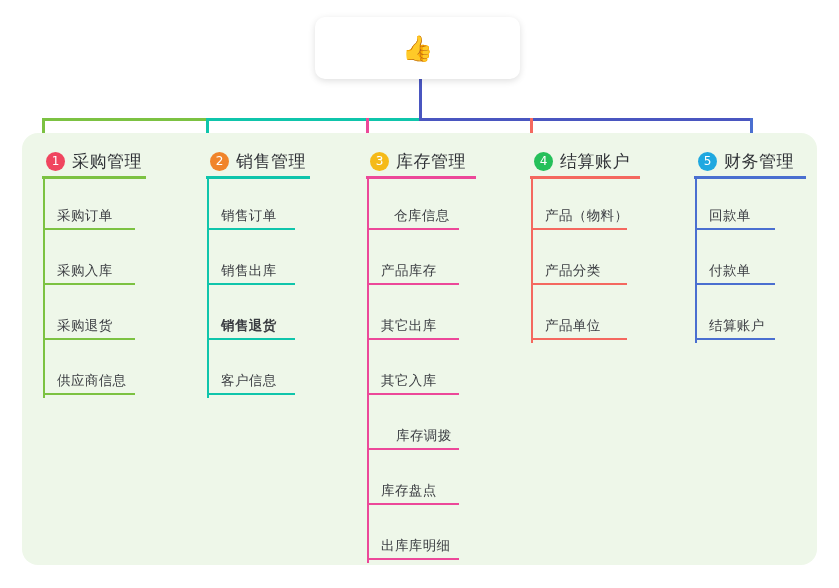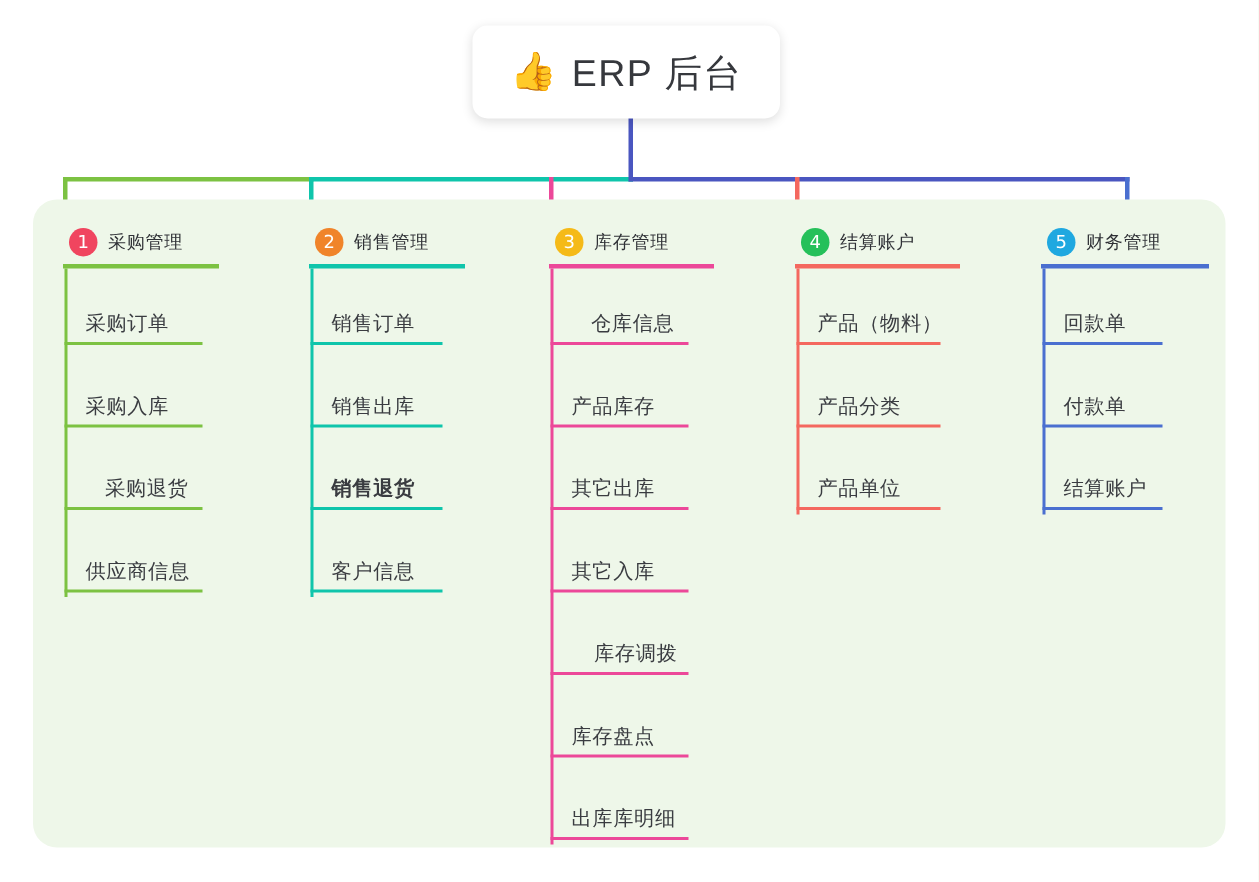--- a/index.html
+++ b/index.html
@@ -36,21 +36,21 @@
   }
 
   
   .col{position:absolute;top:0;}
   .col-head{position:relative;display:flex;align-items:center;gap:7px;height:26px;}
   .badge{
     width:19px;height:19px;border-radius:50%;
     color:#ffffff;font-size:12px;line-height:19px;text-align:center;
     flex:0 0 auto;font-family:"DejaVu Sans",sans-serif;
   }
-  .col-title{font-size:12px;color:#2f3136;white-space:nowrap;letter-spacing:.5px;}
+  .col-title{font-size:17px;color:#2f3136;white-space:nowrap;letter-spacing:.5px;}
   .head-rule{position:absolute;left:0;height:3px;}
 
   .spine{position:absolute;width:2px;}
   .leaf-text{
     position:absolute;font-size:13.5px;color:#3a3c41;white-space:nowrap;
     letter-spacing:.4px;
   }
   .leaf-rule{position:absolute;height:2px;}
 </style>
 </head>
@@ -65,38 +65,37 @@
       <div class="conn h" style="left: 419px; top: 118px; width: 334px; background: rgb(74, 86, 192);"></div>
       <div class="conn v" style="left: 42px; top: 118px; height: 28px; background: rgb(124, 194, 66);"></div>
       <div class="conn v" style="left: 206px; top: 118px; height: 28px; background: rgb(15, 197, 171);"></div>
       <div class="conn v" style="left: 366px; top: 118px; height: 28px; background: rgb(236, 72, 153);"></div>
       <div class="conn v" style="left: 530px; top: 118px; height: 28px; background: rgb(244, 104, 95);"></div>
       <div class="conn v" style="left: 750px; top: 118px; height: 28px; background: rgb(74, 111, 208);"></div>
     </div>
 
   <div class="root-node">
     <span class="root-emoji">👍</span>
-    <span class="root-title">ERP 后台</span>
   </div>
 
   <div class="panel"></div>
 
   <div id="columns-layer">
       <div class="col" style="left: 0px;">
         <div class="col-head" style="position: absolute; left: 46px; top: 148px;">
           <span class="badge" style="background: rgb(240, 69, 95);">1</span>
           <span class="col-title">采购管理</span>
         </div>
         <div class="head-rule" style="left: 42px; top: 176px; width: 104px; background: rgb(124, 194, 66); position: absolute;"></div>
         <div class="spine" style="left: 43px; top: 179px; height: 219px; background: rgb(124, 194, 66); position: absolute;"></div>
         <div class="leaf-text" style="left: 57px; top: 207px;">采购订单</div>
         <div class="leaf-rule" style="left: 43px; top: 228px; width: 92px; background: rgb(124, 194, 66); position: absolute;"></div>
         <div class="leaf-text" style="left: 57px; top: 262px;">采购入库</div>
         <div class="leaf-rule" style="left: 43px; top: 283px; width: 92px; background: rgb(124, 194, 66); position: absolute;"></div>
-        <div class="leaf-text" style="left: 70px; top: 317px;">采购退货</div>
+        <div class="leaf-text" style="left: 57px; top: 317px;">采购退货</div>
         <div class="leaf-rule" style="left: 43px; top: 338px; width: 92px; background: rgb(124, 194, 66); position: absolute;"></div>
         <div class="leaf-text" style="left: 57px; top: 372px;">供应商信息</div>
         <div class="leaf-rule" style="left: 43px; top: 393px; width: 92px; background: rgb(124, 194, 66); position: absolute;"></div>
       </div>
       <div class="col" style="left: 0px;">
         <div class="col-head" style="position: absolute; left: 210px; top: 148px;">
           <span class="badge" style="background: rgb(240, 132, 42);">2</span>
           <span class="col-title">销售管理</span>
         </div>
         <div class="head-rule" style="left: 206px; top: 176px; width: 104px; background: rgb(15, 197, 171); position: absolute;"></div>

